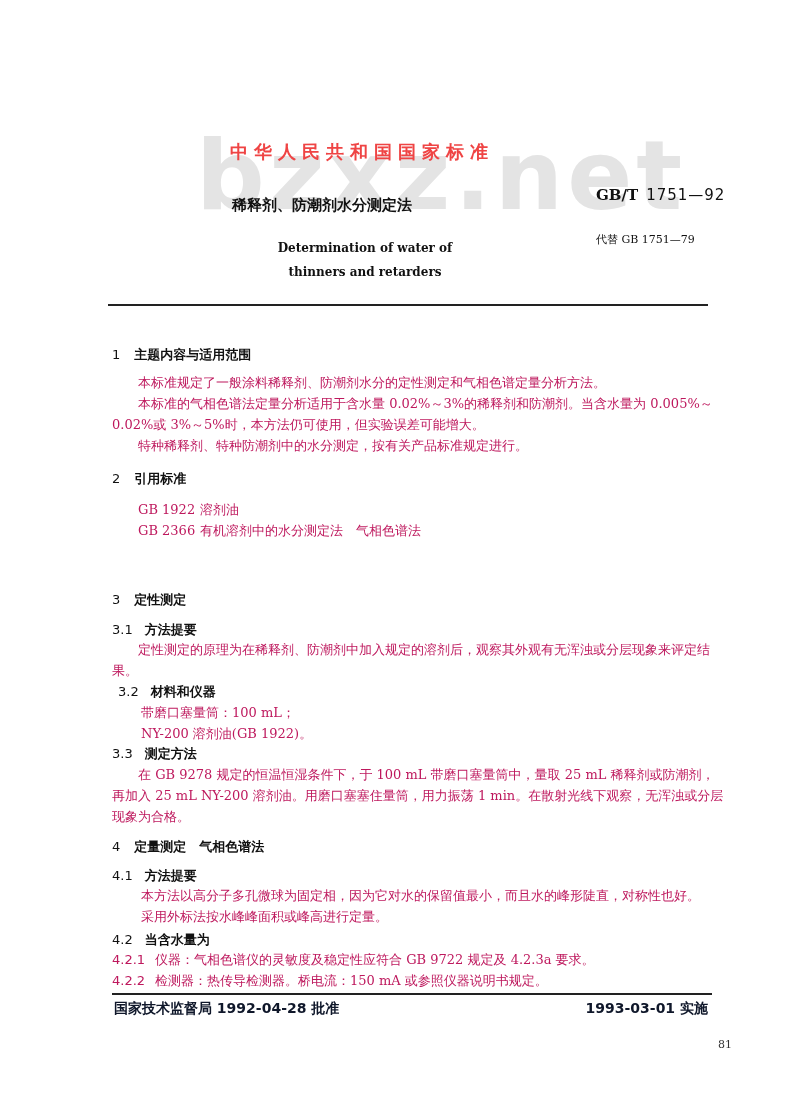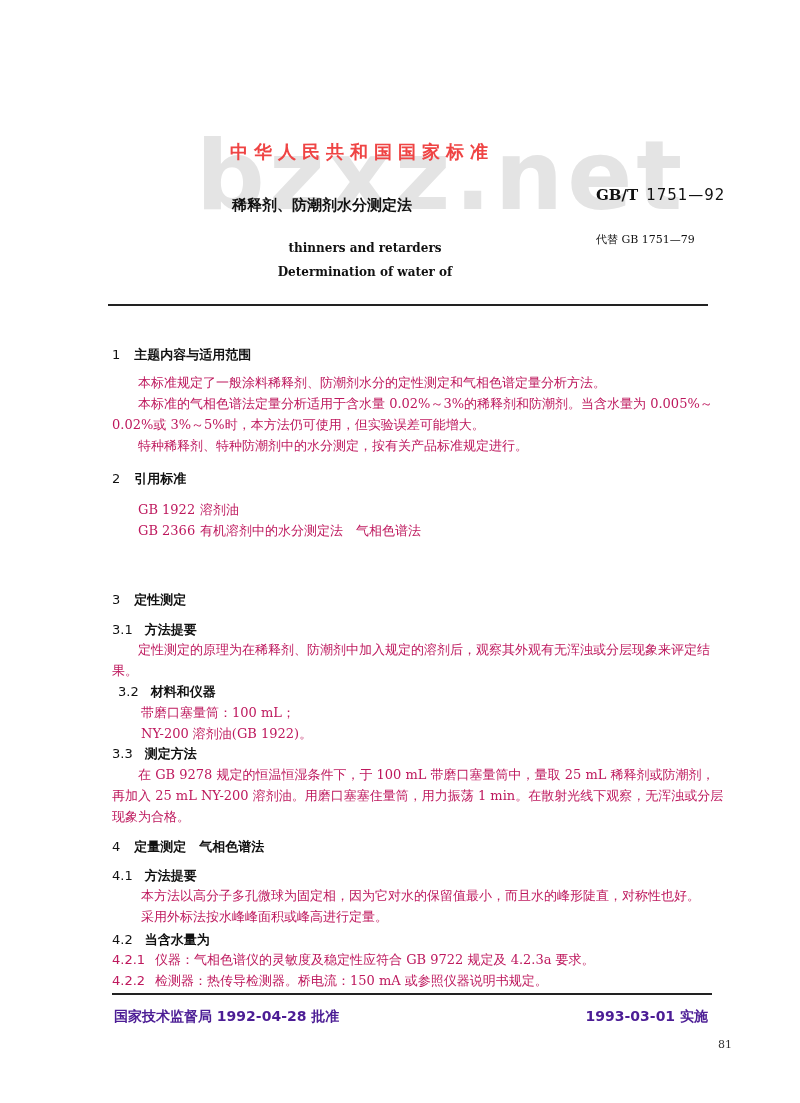--- a/index.html
+++ b/index.html
@@ -36,33 +36,33 @@
   .h1 {
     font-family: "DejaVu Sans", sans-serif; font-weight: bold; font-size: 13px; color: #111;
   }
   .h1 .no { font-weight: normal; margin-right: 14px; }
   .h2 { font-family: "DejaVu Sans", sans-serif; font-weight: bold; font-size: 13px; color: #111; }
   .h2 .no { font-weight: normal; margin-right: 12px; }
   .para { text-indent: 26px; }
   .ref-row { display: flex; }
   .ref-row .code { width: 62px; }
   .footer {
-    font-family: "DejaVu Sans", sans-serif; font-weight: bold; font-size: 14px; color: #4c1d95; margin-top: 8px;
+    font-family: "DejaVu Sans", sans-serif; font-weight: bold; font-size: 14px; color: #0f172a;
   }
   .page-no { left: 718px; top: 1038px; font-size: 11px; color: #333; }
 </style>
 </head>
 <body>
 
 <div class="abs watermark">bzxz.net</div>
 <div class="abs country z1">中华人民共和国国家标准</div>
 <div class="abs title z1">稀释剂、防潮剂水分测定法</div>
 <div class="abs en-title z1">
+  <div>Determination of water of</div>
   <div>thinners and retarders</div>
-  <div>Determination of water of</div>
 </div>
 <div class="abs std-no z1">
   <span class="prefix">GB/T</span><span class="num">1751—92</span>
 </div>
 <div class="abs replaces z1">代替 GB 1751—79</div>
 <div class="abs rule rule-top"></div>
 
 <div class="abs h1" style="left:112px; top:346px;">
   <span class="no">1</span><span>主题内容与适用范围</span>
 </div>

